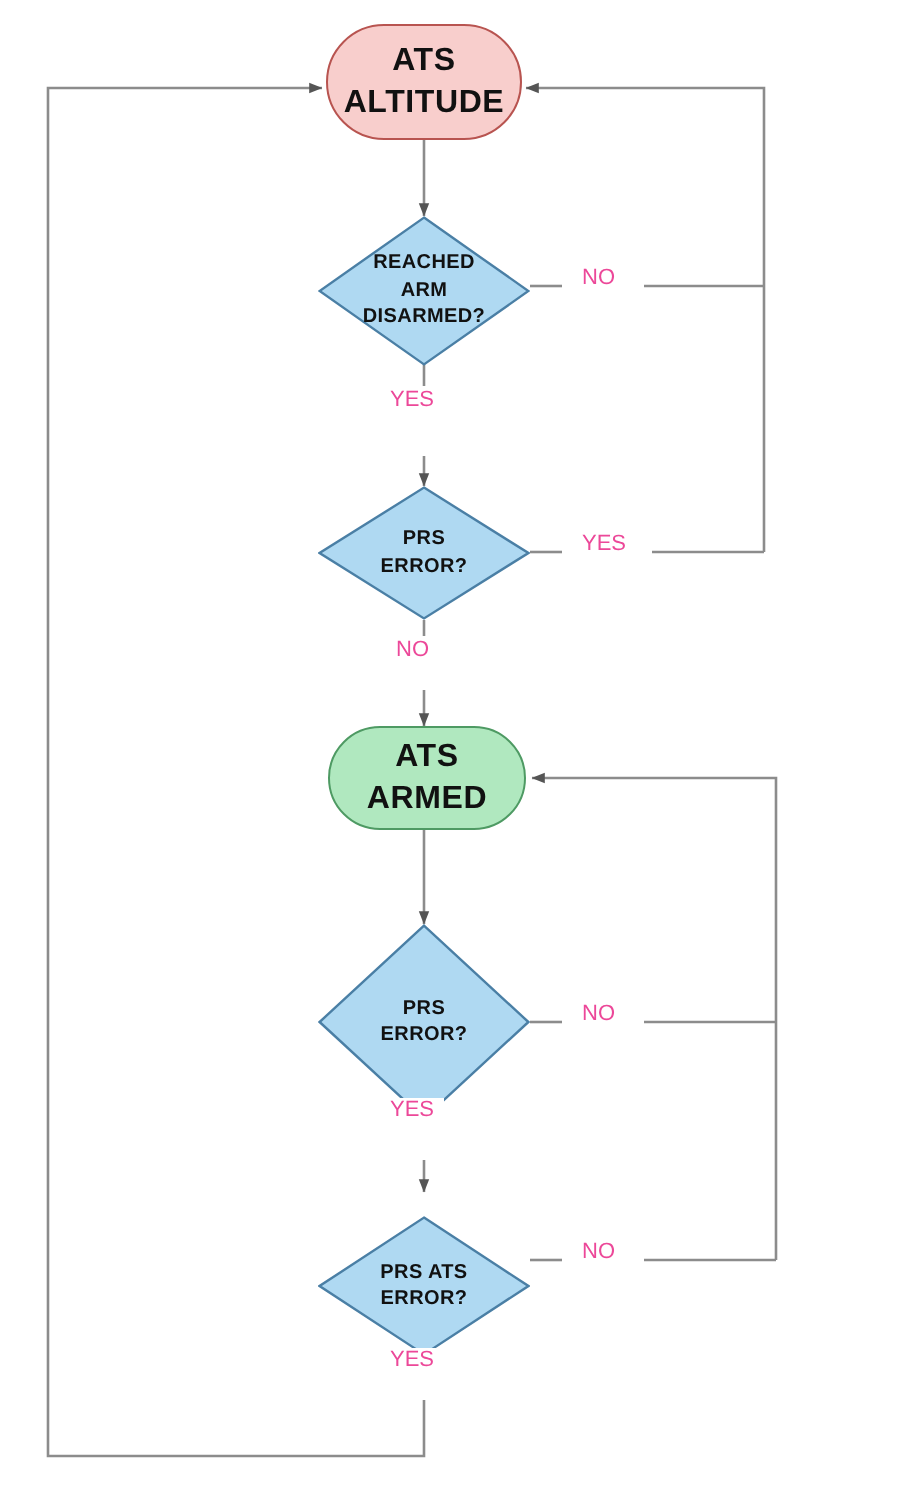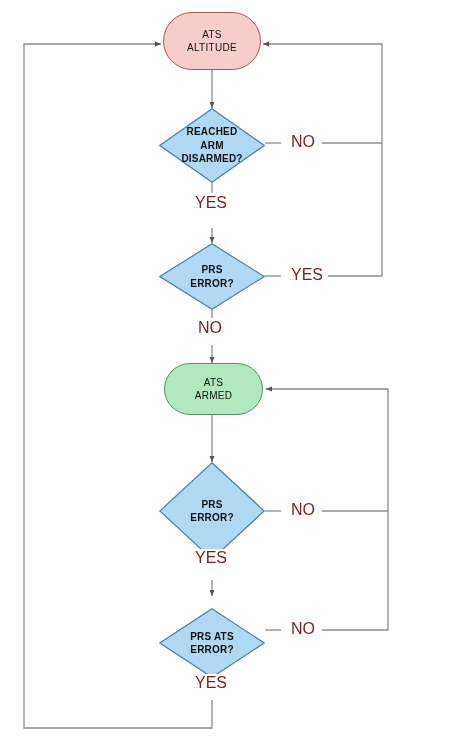--- a/index.html
+++ b/index.html
@@ -31,22 +31,22 @@
     display: flex;
     align-items: center;
     justify-content: center;
     border-radius: 38px;
     border: 1px solid #7a5c5c;
     box-sizing: border-box;
     z-index: 3;
   }
   .term .lines {
     text-align: center;
-    font-size: 10px;
-    font-weight: normal;
+    font-size: 16px;
+    font-weight: bold;
     color: #111111;
     line-height: 1.32;
     letter-spacing: 0.3px;
   }
   .term.pink {
     background: #f8cecc;
     border-color: #b85450;
   }
   .term.green {
     background: #b0e8bf;
@@ -78,22 +78,22 @@
     font-size: 10px;
     font-weight: bold;
     color: #111111;
     line-height: 1.35;
     letter-spacing: 0.2px;
   }
 
   
   .edge-label {
     position: absolute;
-    font-size: 16px;
-    color: #7f1d1d;
+    font-size: 11px;
+    color: #ec4899;
     background: #ffffff;
     padding: 0 5px;
     white-space: nowrap;
     z-index: 4;
     font-family: "Liberation Sans", sans-serif;
   }
 </style>
 </head>
 <body>
 

